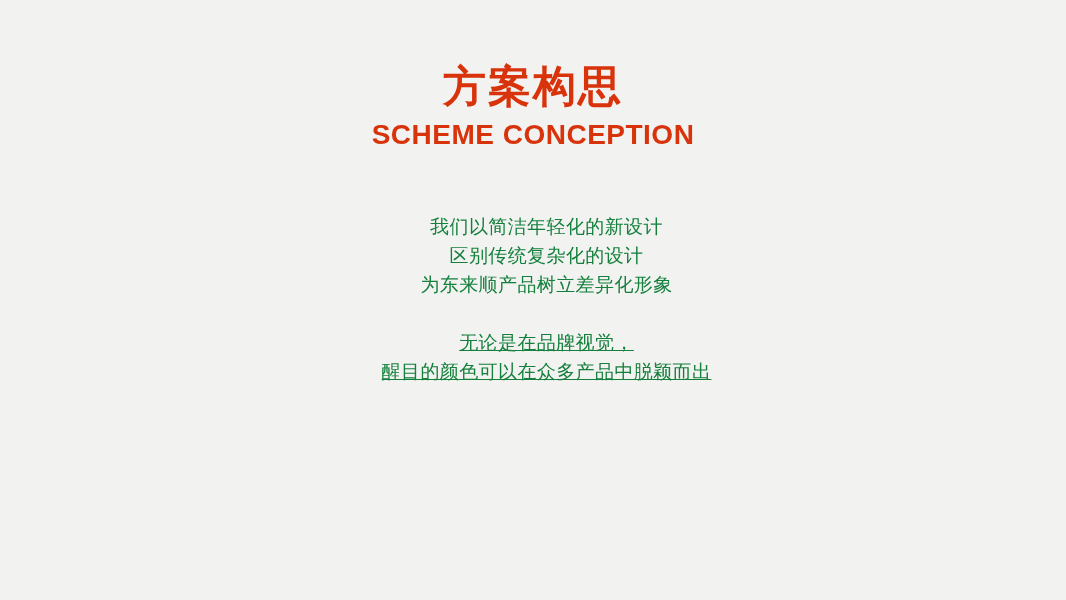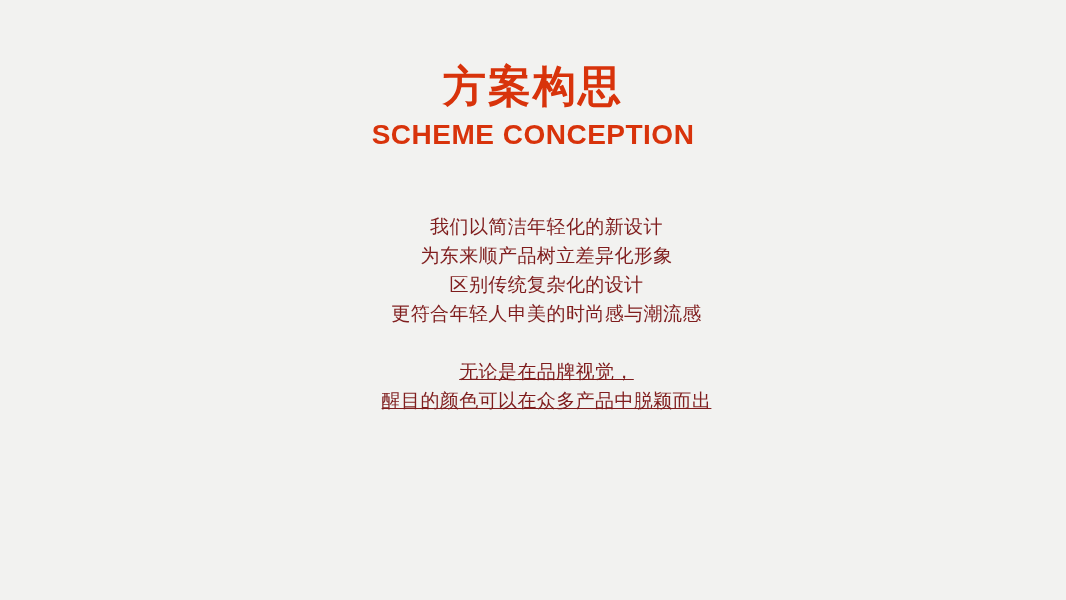--- a/index.html
+++ b/index.html
@@ -42,21 +42,21 @@
     line-height: 1.3;
     margin: 6px 0 0 0;
     font-weight: bold;
   }
   .body-block {
     margin-top: 58px;
     text-align: center;
     width: 100%;
   }
   .para {
-    color: #7f1d1d;
+    color: #15803d;
     font-size: 19px;
     line-height: 29px;
     letter-spacing: 0.4px;
     padding-left: 27px;
   }
   .para + .para {
     margin-top: 29px;
     text-decoration: underline;
   }
   .para .line {
@@ -71,23 +71,22 @@
 
   <div class="title-block">
     <h1 class="title-cn">方案构思</h1>
     <h2 class="title-en">SCHEME CONCEPTION</h2>
   </div>
 
   <div class="body-block">
 
     <div class="para">
       <span class="line">我们以简洁年轻化的新设计</span>
+      <span class="line">区别传统复杂化的设计</span>
       <span class="line">为东来顺产品树立差异化形象</span>
-      <span class="line">区别传统复杂化的设计</span>
-      <span class="line">更符合年轻人申美的时尚感与潮流感</span>
     </div>
 
     <div class="para">
       <span class="line">无论是在品牌视觉，</span>
       <span class="line">醒目的颜色可以在众多产品中脱颖而出</span>
     </div>
 
   </div>
 </div>
 

